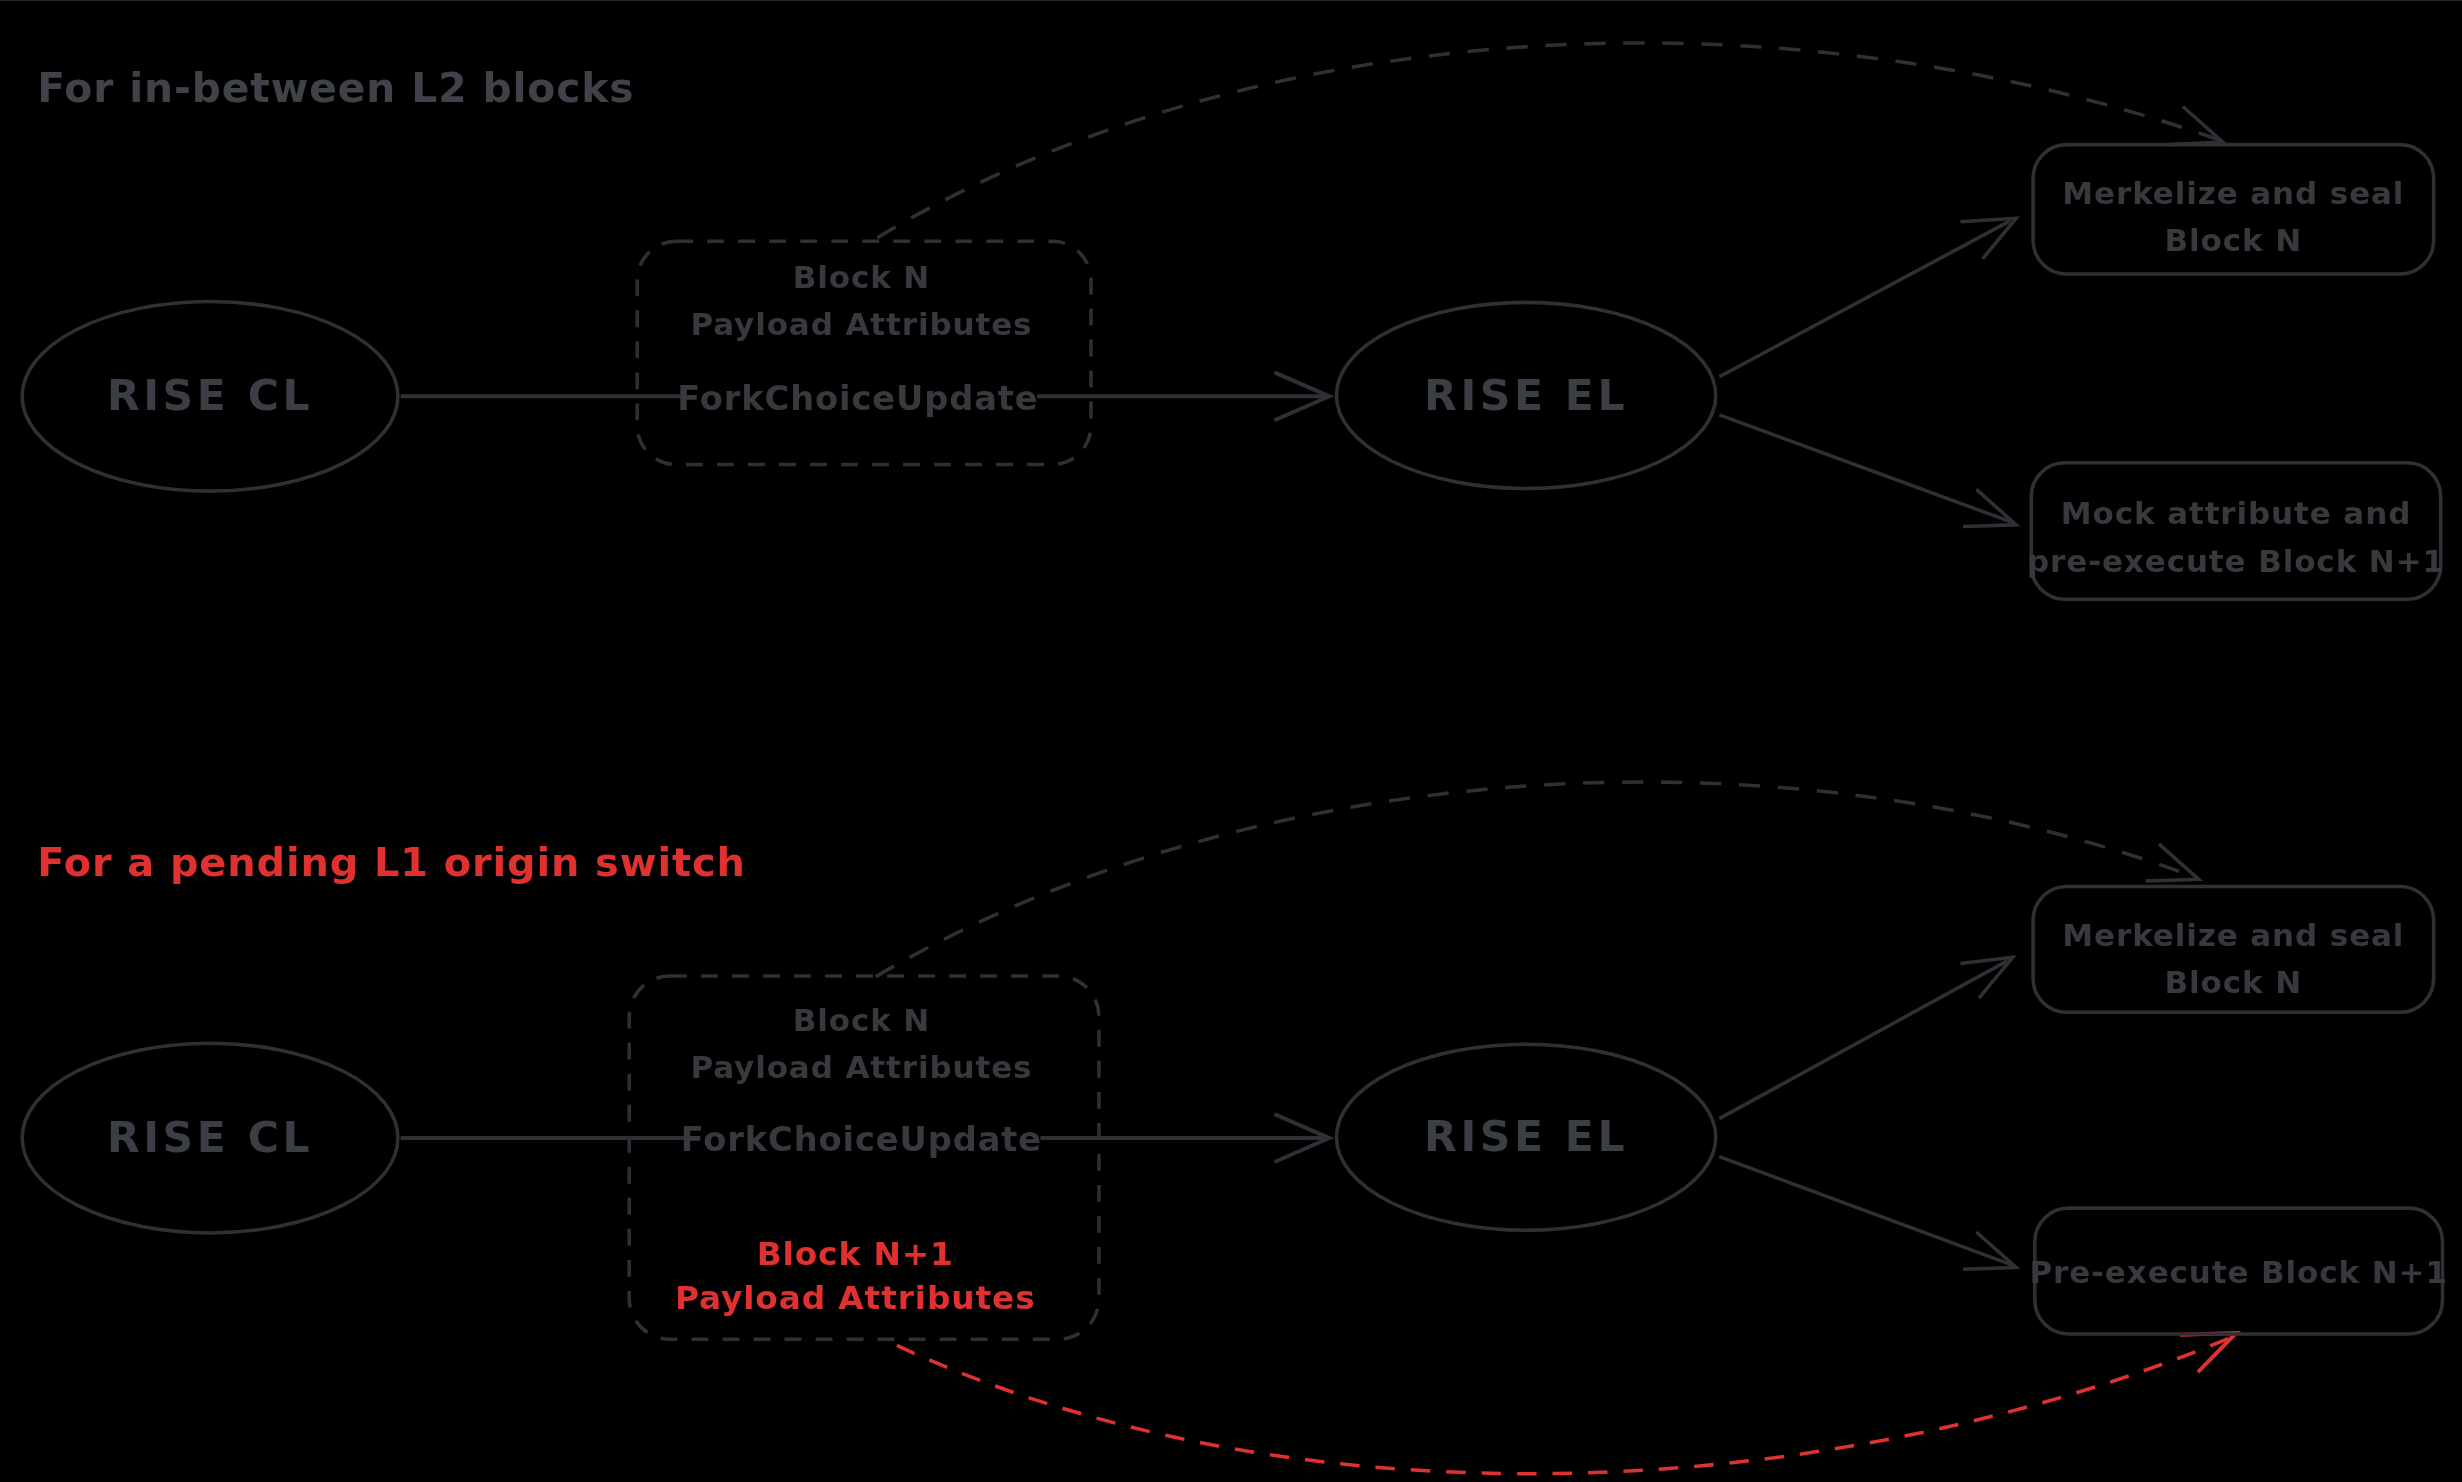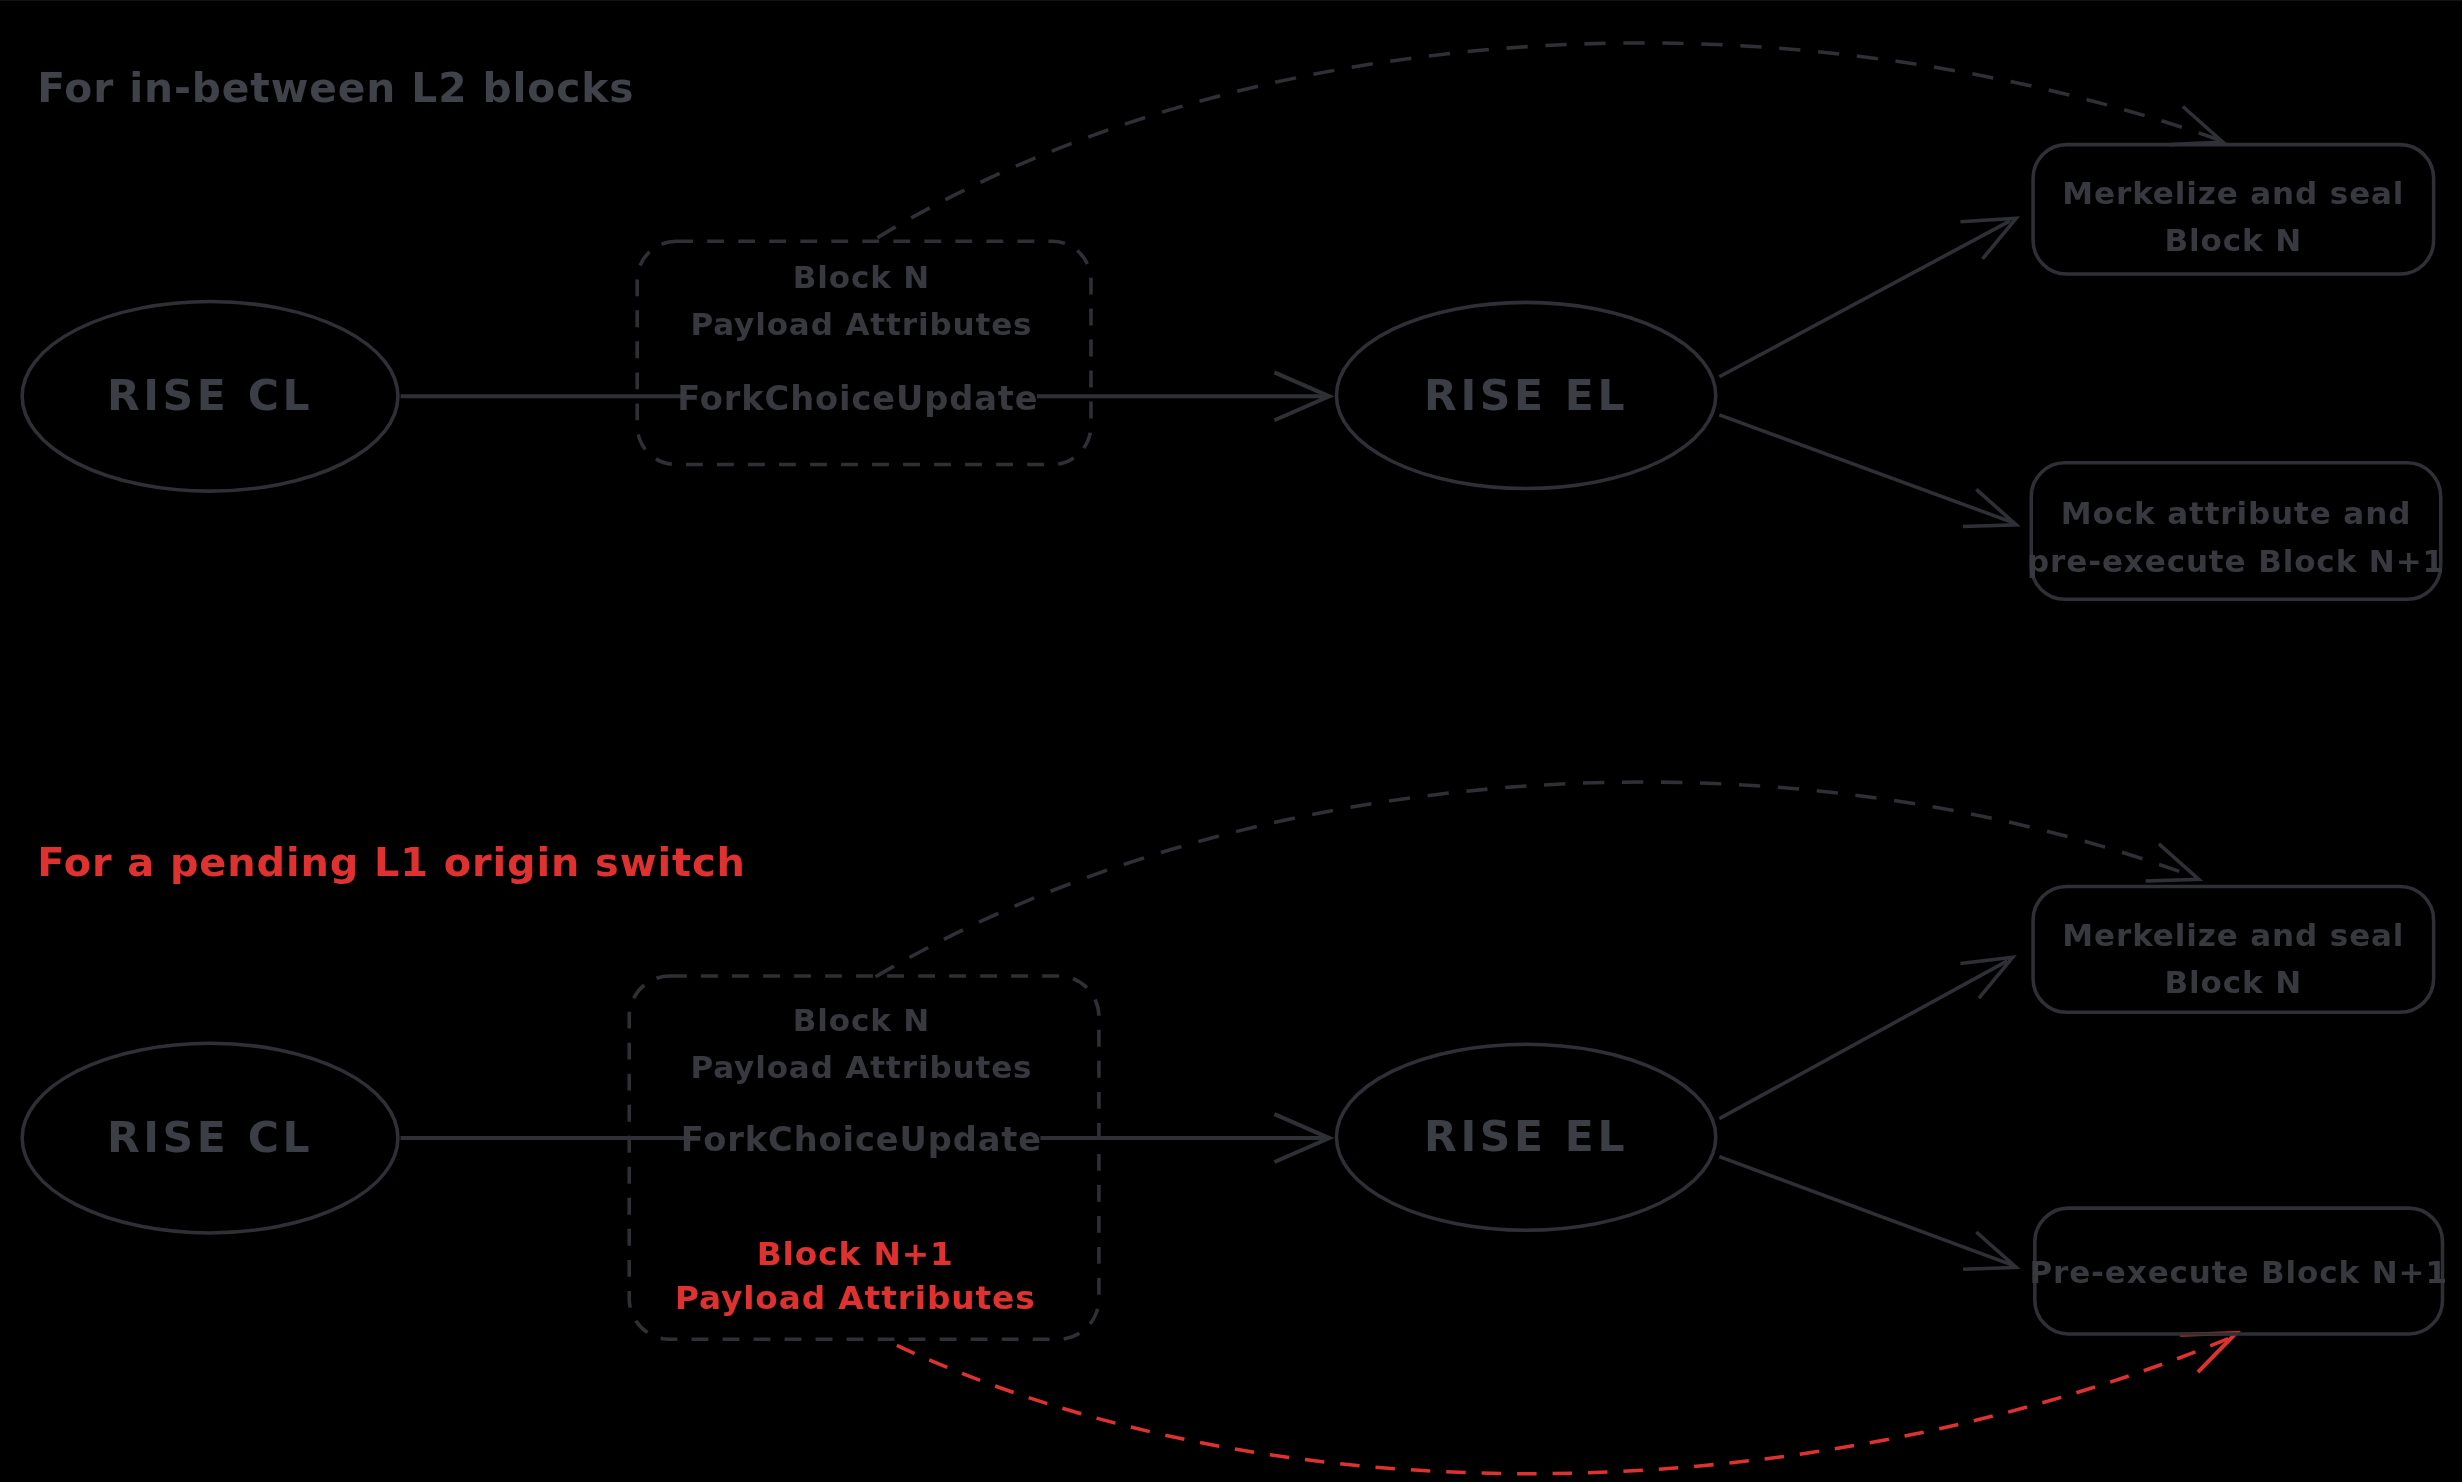--- a/index.html
+++ b/index.html
@@ -1,16 +1,16 @@
 <!DOCTYPE html>
 <html style="font-size:14px"><head>
 <meta charset="utf-8">
 <style>
   html,body{margin:0;padding:0;background:#000;}
-  .canvas{position:relative;width:2462px;height:1483px;background:#737373;overflow:hidden;}
+  .canvas{position:relative;width:2462px;height:1483px;background:#ffffff;overflow:hidden;}
   svg{display:block;}
   text{font-family:"DejaVu Sans", sans-serif;}
   .h-gray{fill:#40424a;font-size:46px;font-weight:700;letter-spacing:1px;}
   .h-red{fill:#e03131;font-size:45px;font-weight:700;letter-spacing:1px;}
   .node-label{fill:#3c3e46;font-size:48px;font-weight:700;letter-spacing:4px;text-anchor:middle;}
   .box-text{fill:#37393f;font-size:35px;font-weight:600;text-anchor:middle;letter-spacing:1px;}
   .arrow-label{fill:#37393f;font-size:38px;font-weight:600;text-anchor:middle;letter-spacing:1px;}
   .red-text{fill:#e03131;font-size:37px;font-weight:700;text-anchor:middle;letter-spacing:1px;}
   .stroke{stroke:#2f3036;fill:none;}
   .red-stroke{stroke:#e03131;fill:none;}

